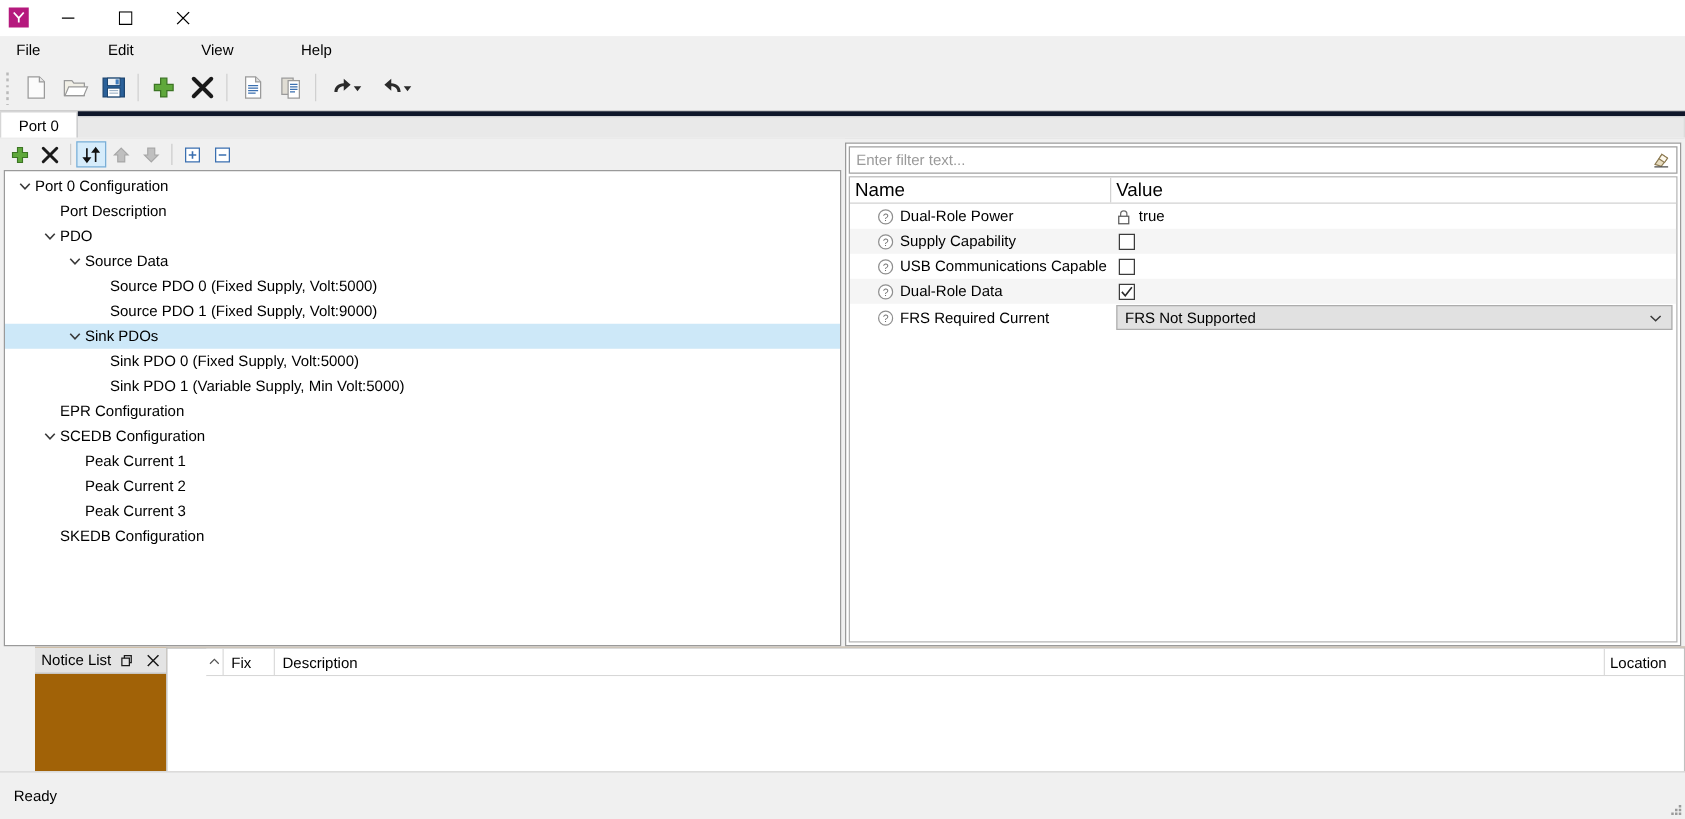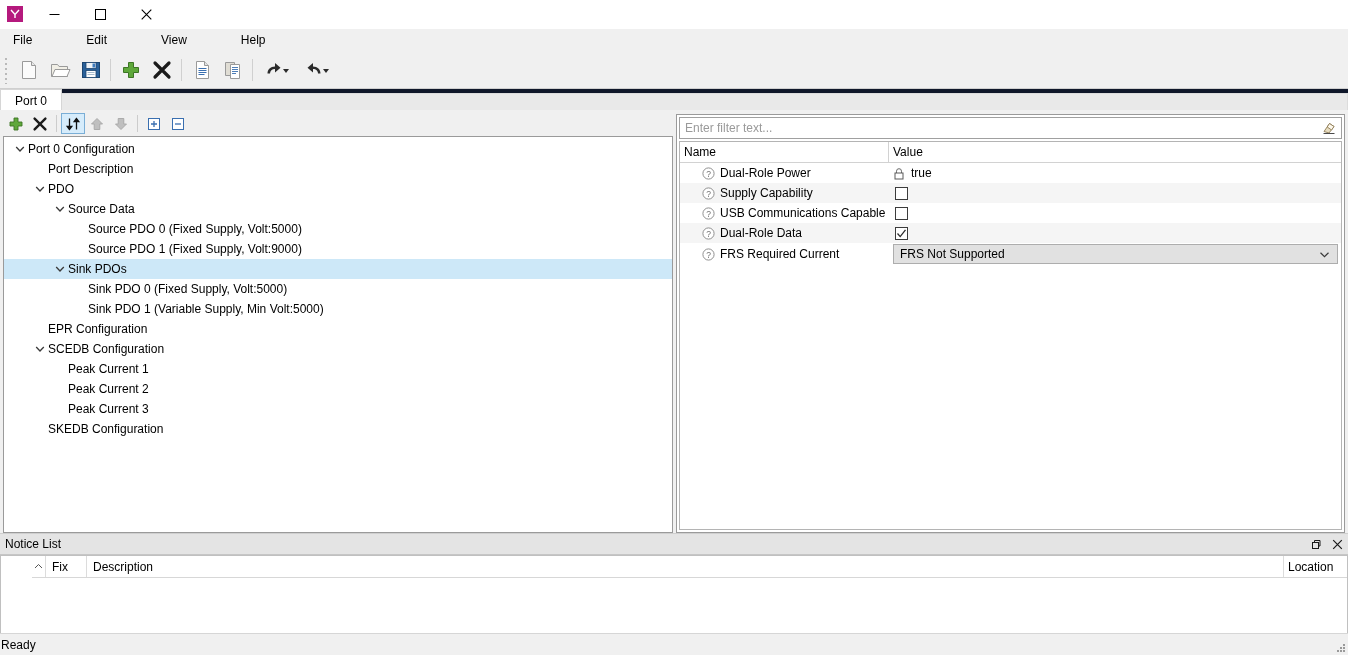--- a/index.html
+++ b/index.html
@@ -238,21 +238,21 @@
     background: #ffffff;
     display: flex; flex-direction: column;
     min-height: 0;
     overflow: hidden;
   }
   .props-head {
     height: 21px; flex: none;
     display: flex;
     background: #ffffff;
     border-bottom: 1px solid #d2d2d2;
-    font-size: 12px;
+    font-size: 15px;
   }
   .ph-name {
     width: 209px; flex: none;
     display: flex; align-items: center;
     padding-left: 4px;
     border-right: 1px solid #d2d2d2;
   }
   .ph-value {
     flex: 1 1 auto;
     display: flex; align-items: center;
@@ -300,22 +300,23 @@
     min-width: 0;
   }
   .combo-text { flex: 1 1 auto; white-space: nowrap; overflow: hidden; }
   .combo-caret { flex: none; display: flex; padding-right: 3px; }
 
   
   .notice {
     flex: none;
     height: 100px;
     background: #a16207;
-    display: flex; flex-direction: column;
+    display: flex; 
     border-top: 1px solid #cfcfcf;
+    margin-left: 28px;
   }
   .notice-head {
     height: 21px; flex: none;
     display: flex; align-items: center;
     background: #e4e4e4;
     border-bottom: 1px solid #c6c6c6;
   }
   .notice-title {
     flex: 1 1 auto;
     padding-left: 5px;
@@ -363,26 +364,26 @@
   .nc-loc {
     width: 64px; flex: none;
     padding-left: 4px;
     height: 21px; display: flex; align-items: center;
     border-left: 1px solid #dcdcdc;
   }
   .notice-body { flex: 1 1 auto; background: #ffffff; }
 
   
   .statusbar {
-    height: 22px; flex: none;
+    height: 38px; flex: none;
     background: #f0f0f0;
     border-top: 1px solid #d6d6d6;
     display: flex; align-items: center;
     font-size: 12px;
-    padding-left: 1px;
+    padding-left: 11px;
     position: relative;
   }
   .status-grip {
     position: absolute; right: 2px; bottom: 2px;
     width: 12px; height: 12px;
   }
 </style>
 </head>
 <body>
 

